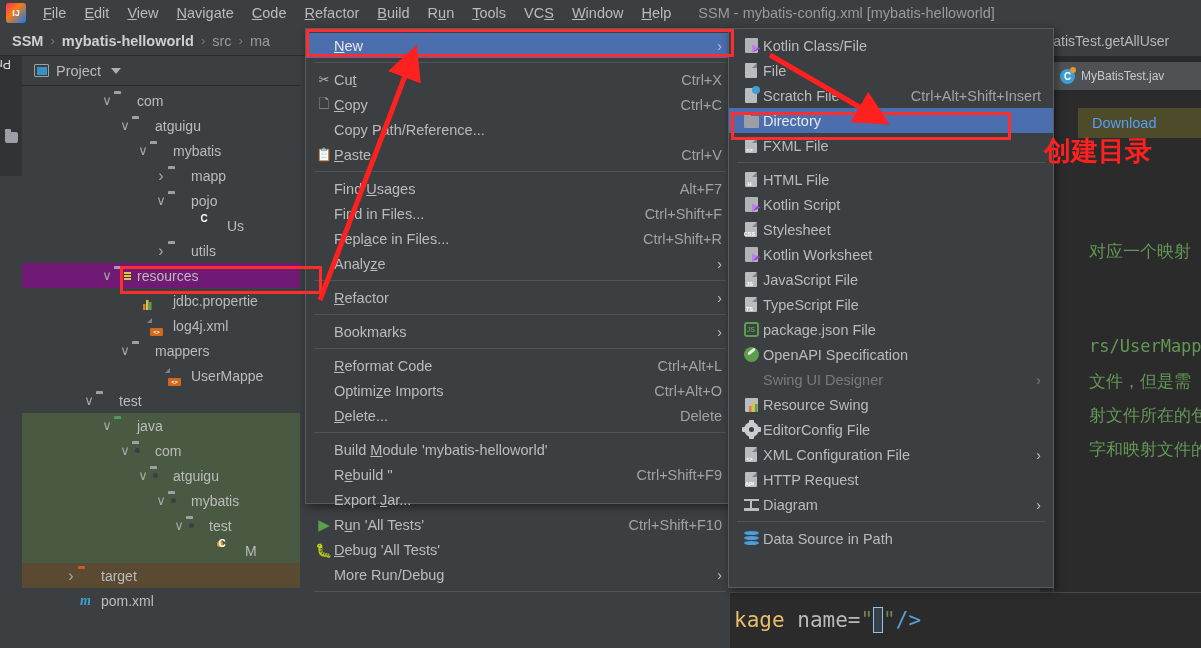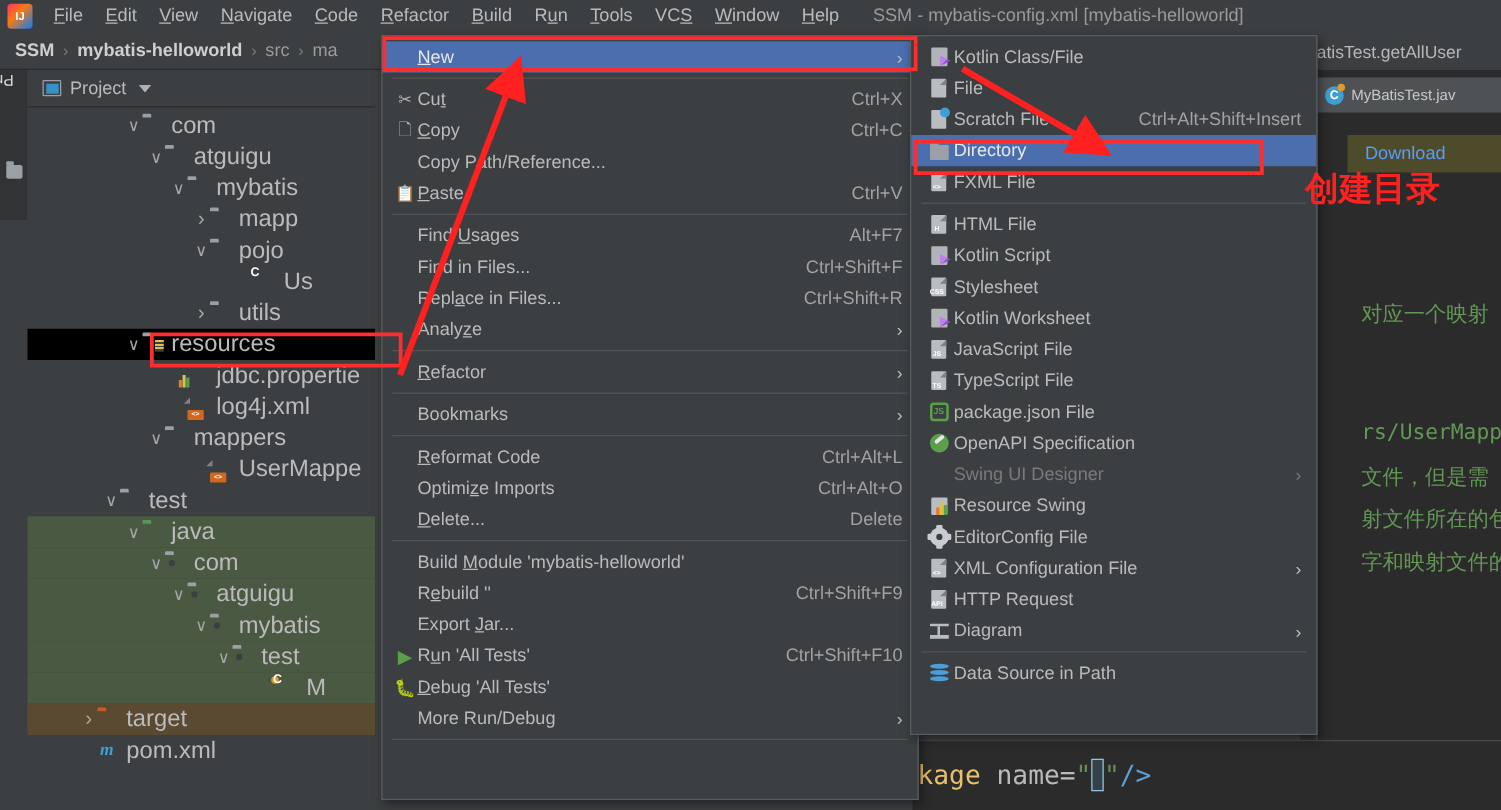--- a/index.html
+++ b/index.html
@@ -90,21 +90,21 @@
   .pp-caret {
     margin-left: 10px; width: 0; height: 0;
     border-left: 5px solid transparent; border-right: 5px solid transparent;
     border-top: 6px solid #b0b0b0;
   }
   .tree { position: relative; padding-top: 2px; }
   .trow {
     height: 25px; display: flex; align-items: center; position: relative;
     white-space: nowrap;
   }
-  .trow-label { color: #bbbbbb; font-size: 19px; }
+  .trow-label { color: #bbbbbb; font-size: 14px; }
   .chev {
     width: 14px; flex: none; color: #a7a7a7; font-size: 11px;
     display: flex; align-items: center; justify-content: center;
   }
   .chev.open::before { content: "\2228"; font-size: 13px; }
   .chev.closed::before { content: "\203A"; font-size: 16px; }
   .chev.none::before { content: ""; }
   .ico { width: 17px; height: 15px; flex: none; margin-right: 6px; position: relative; }
 
   .ico-folder { background: #9aa0a6; border-radius: 1px; height: 13px; width: 15px; margin-top: 1px; }
@@ -158,27 +158,27 @@
   .ico-class.test::before {
     content:""; position:absolute; right:-1px; top:-2px; width:6px;height:6px;
     border-radius:50%; background:#e0992a;
   }
   .ico-maven {
     width:15px;height:15px; color:#3f9fd4; font-size:14px; font-style:italic;
     font-weight:bold; display:flex;align-items:center;justify-content:center;
     font-family:"Liberation Serif",serif;
   }
 
-  .trow.sel-blue { background: #000000; }
+  .trow.sel-blue { background: #701a75; }
   .trow.sel-green { background: #4a5a42; }
   .trow.sel-brown { background: #5a4a32; }
 
   
   .ctxmenu {
-    position: absolute; left: 305px; top: 28px; width: 430px; height: 612px;
+    position: absolute; left: 305px; top: 28px; width: 430px; height: 476px;
     background: #3c3f41; border: 1px solid #5a5d5f;
     box-shadow: 2px 3px 8px rgba(0,0,0,0.45);
     padding: 4px 0;
   }
   .mrow {
     height: 25px; display: flex; align-items: center;
     padding: 0 12px 0 8px; position: relative; white-space: nowrap;
   }
   .mrow.hl { background: #4b6eaf; }
   .mrow .mico {

